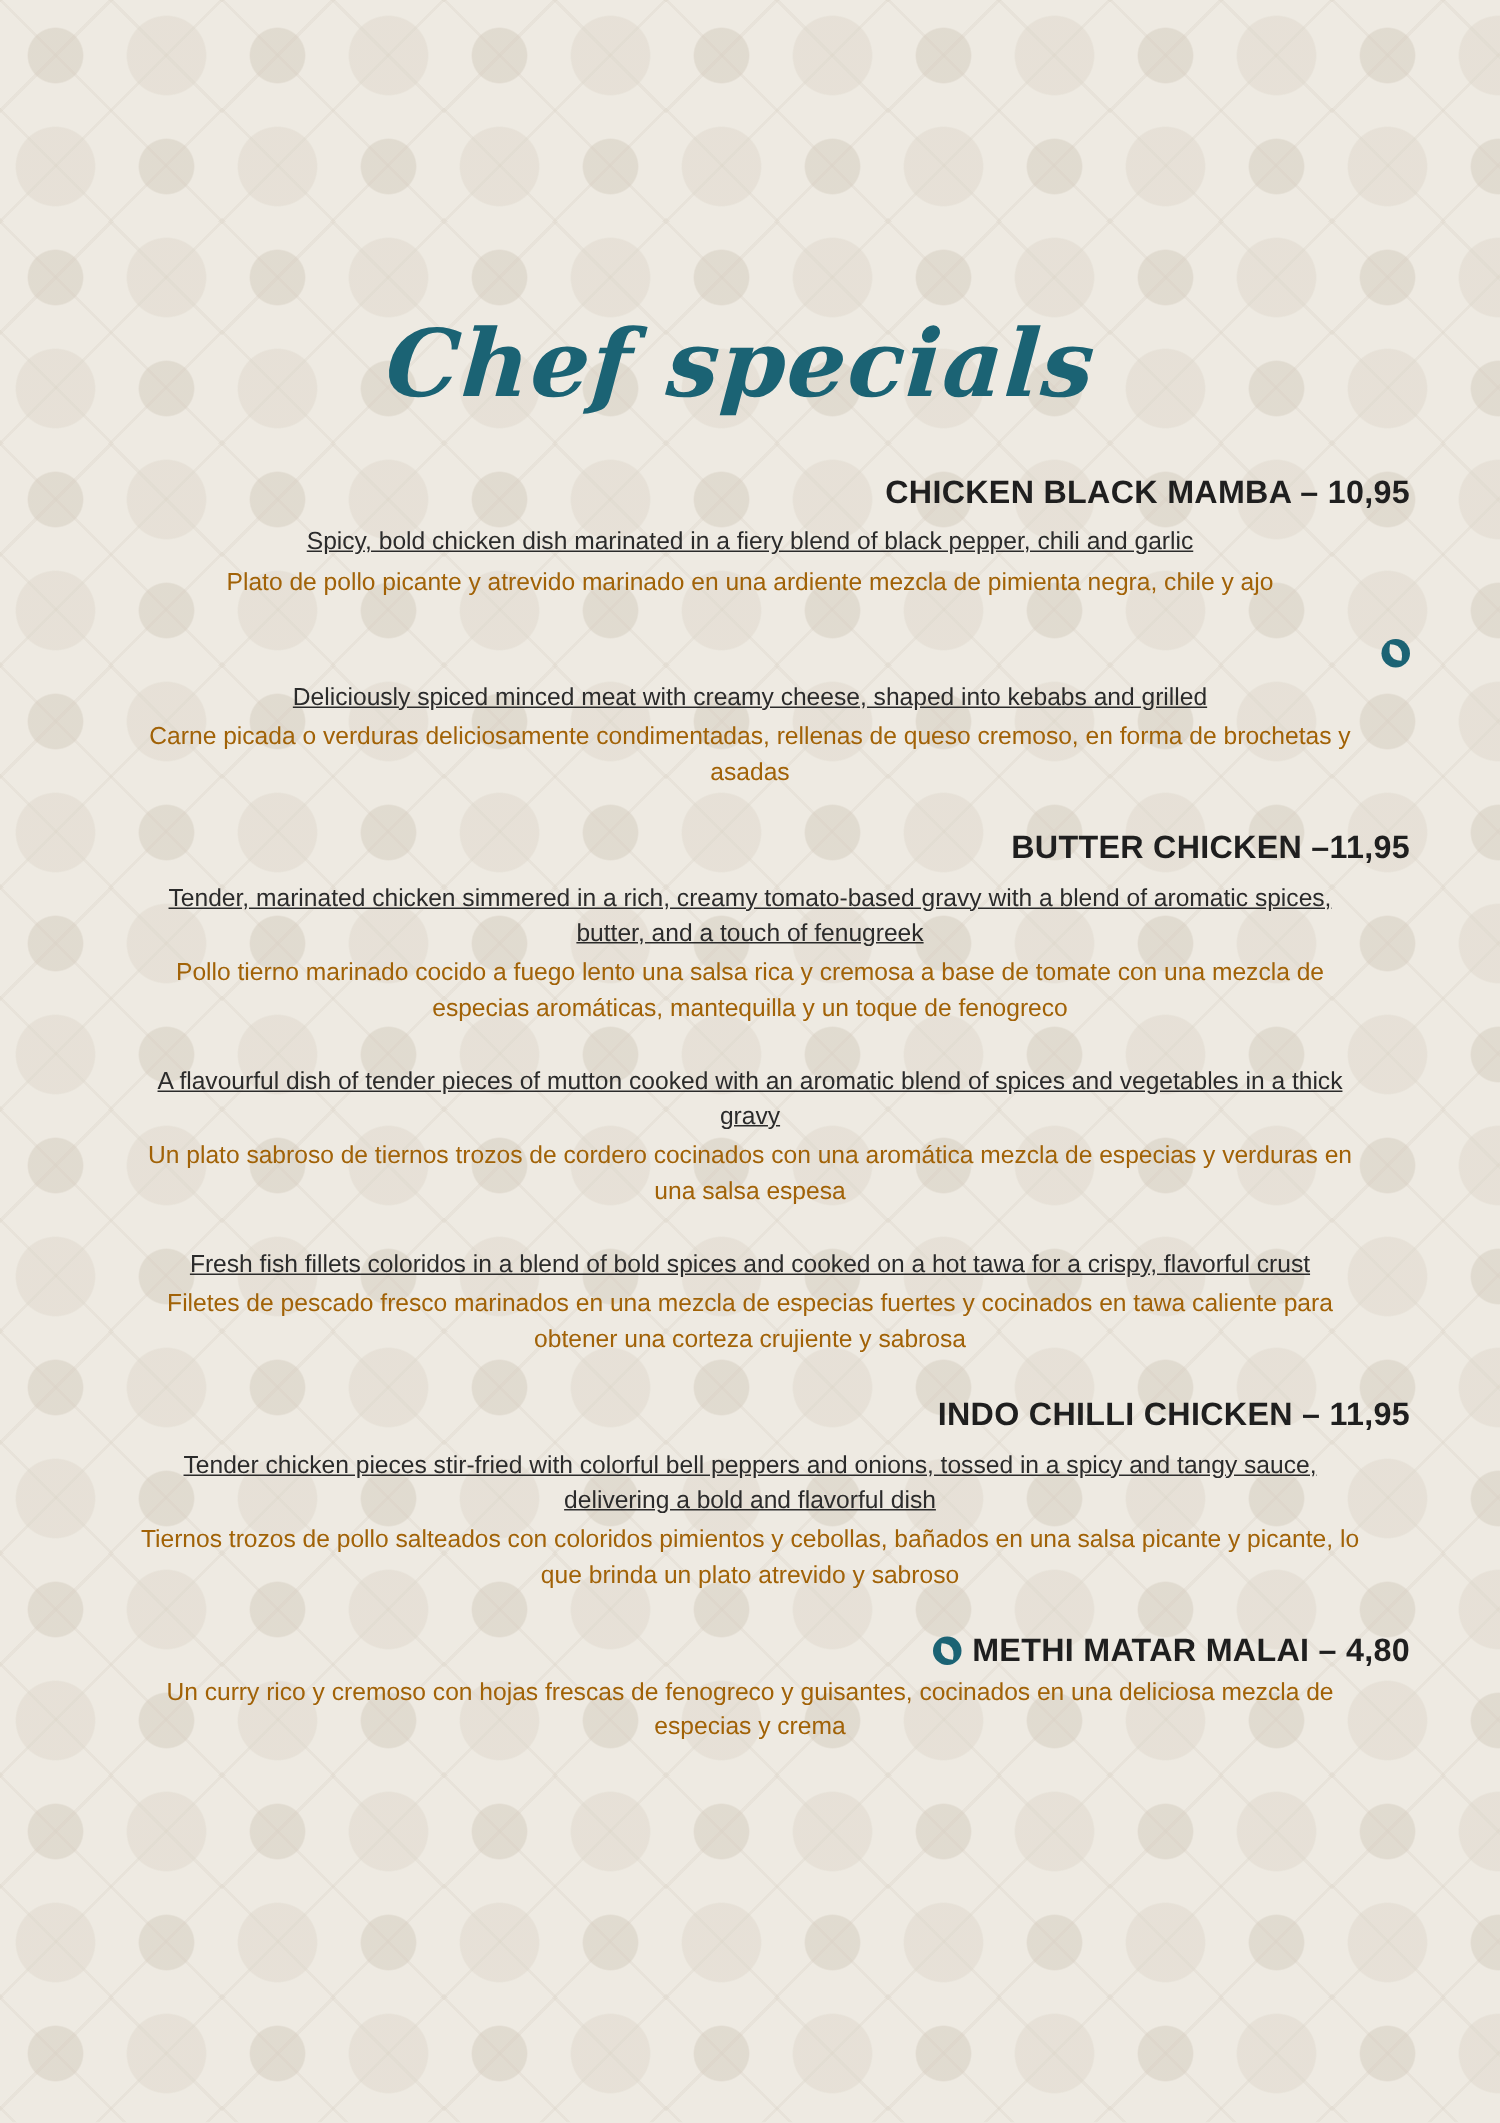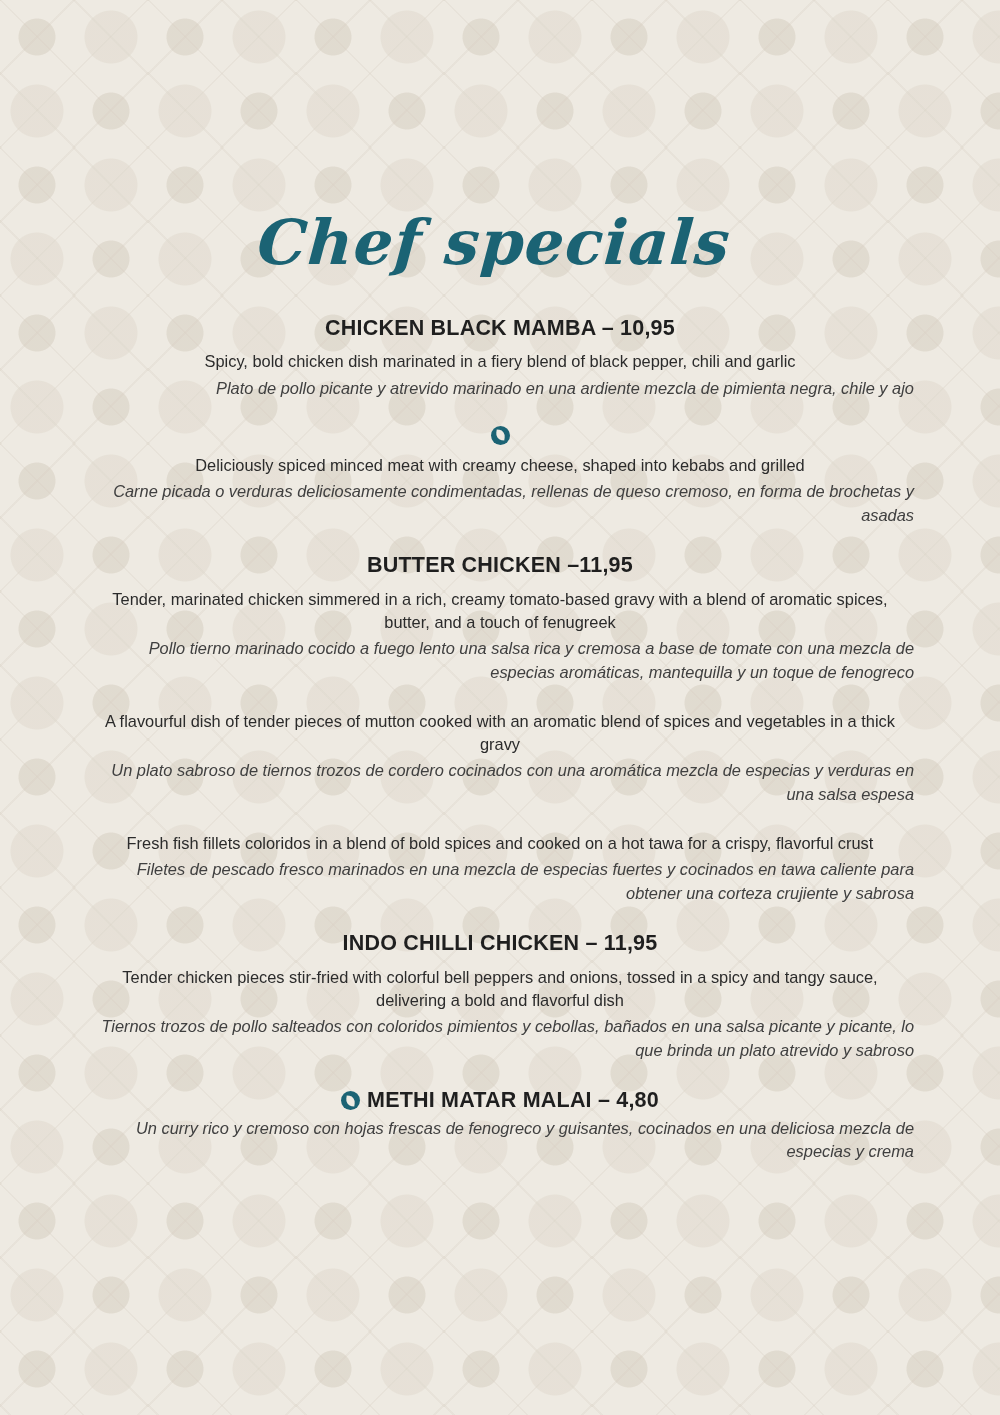--- a/index.html
+++ b/index.html
@@ -62,21 +62,21 @@
   }
 
   .item-head {
     text-align: center;
     color: #1f1f1f;
     font-size: 21.5px;
     font-weight: 700;
     letter-spacing: 0.2px;
     line-height: 1.2;
     display: flex;
-    justify-content: center;
+    justify-content: flex-end;
     align-items: center;
     gap: 7px;
   }
 
   .veg-icon {
     display: inline-block;
     width: 19px;
     height: 19px;
     border-radius: 50%;
     background: #1b6374;
@@ -95,27 +95,27 @@
     transform: rotate(8deg);
   }
 
   .desc-en {
     text-align: center;
     color: #2b2b2b;
     font-size: 16.4px;
     line-height: 1.42;
     margin-top: 9px;
     padding: 0 38px;
+    text-decoration: underline;
   }
 
   .desc-es {
-    text-align: right;
-    color: #404040;
+    text-align: center;
+    color: #a16207;
     font-size: 16.4px;
-    font-style: italic;
     line-height: 1.42;
     margin-top: 3px;
     padding: 0 26px;
   }
 </style>
 </head>
 <body>
 
 <div class="bg-pattern"></div>
 

